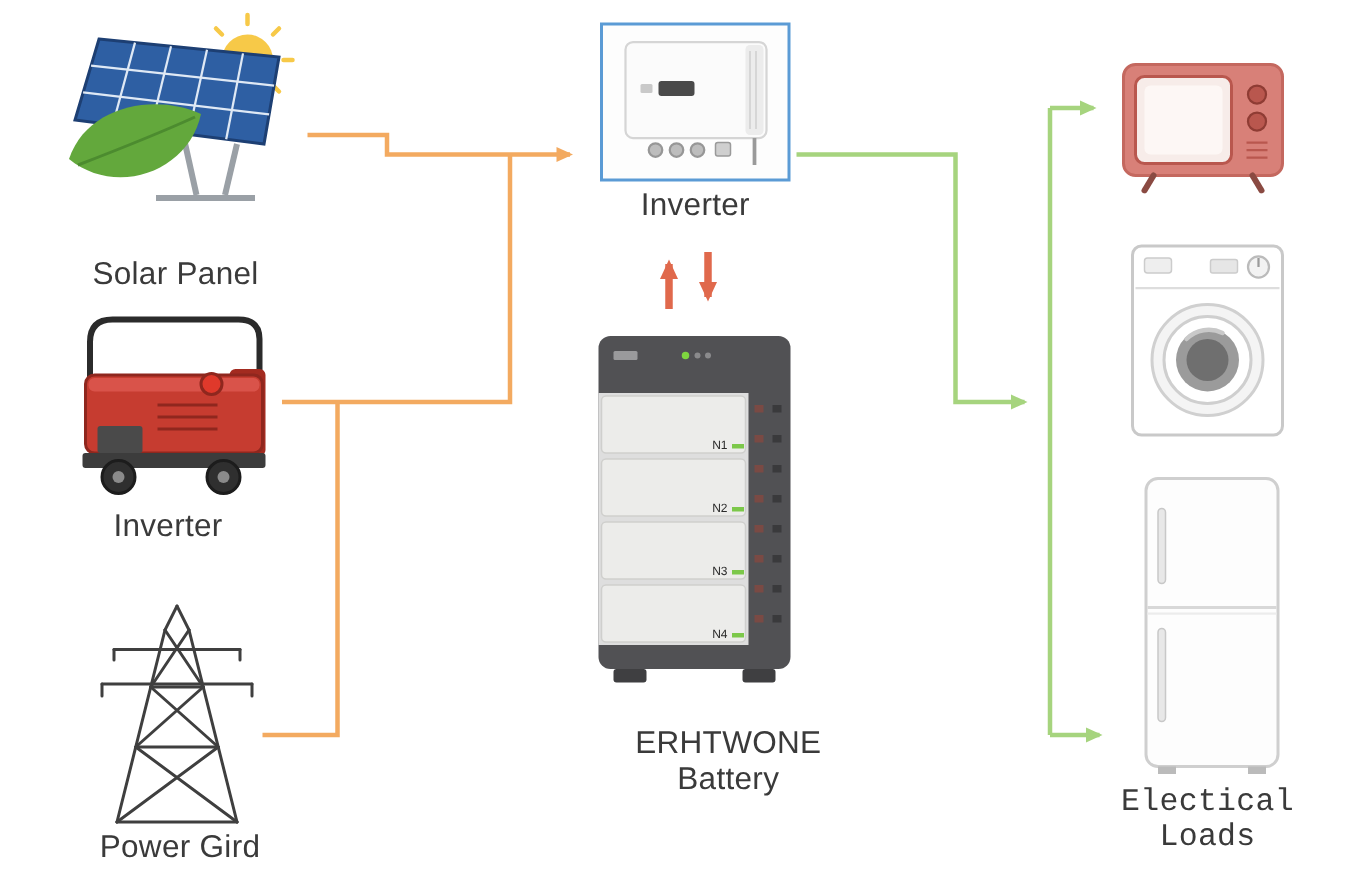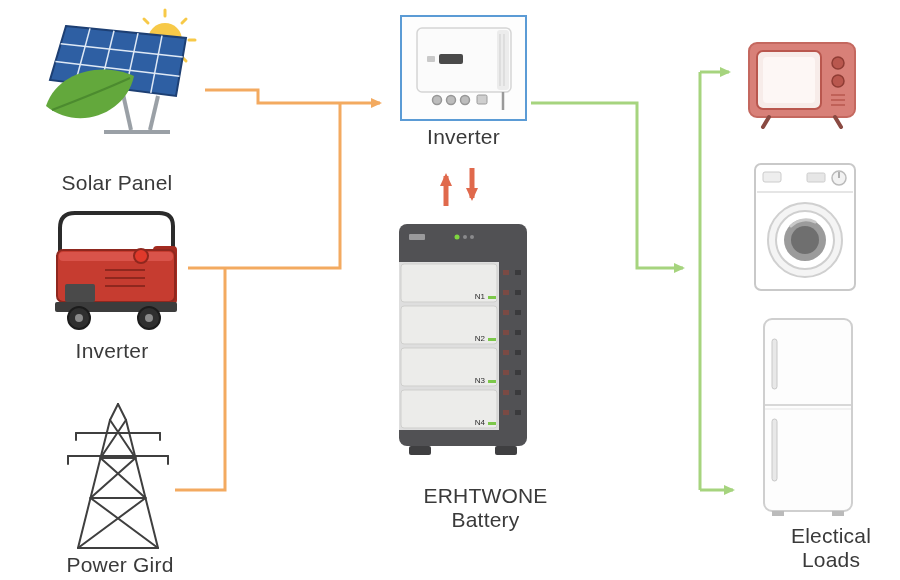--- a/index.html
+++ b/index.html
@@ -243,15 +243,15 @@
     <rect x="2" y="2" width="88" height="192" rx="8" fill="#fdfdfd" stroke="#cfcfcf" stroke-width="2"></rect>
     <line x1="3" y1="88" x2="89" y2="88" stroke="#d8d8d8" stroke-width="2"></line>
     <line x1="3" y1="92" x2="89" y2="92" stroke="#ececec" stroke-width="1.5"></line>
     <g>
       <rect x="10" y="22" width="5" height="50" rx="2.5" fill="#e8e8e8" stroke="#c8c8c8"></rect>
       <rect x="10" y="102" width="5" height="62" rx="2.5" fill="#e8e8e8" stroke="#c8c8c8"></rect>
     </g>
     <rect x="10" y="194" width="12" height="5" fill="#bbbbbb"></rect>
     <rect x="70" y="194" width="12" height="5" fill="#bbbbbb"></rect>
   </svg>
-  <div class="label" style="left:766px;top:524px;width:130px;">Electical Loads</div>
+  <div class="label" style="left:740px;top:524px;width:130px;font-family:Liberation Mono, monospace;">Electical Loads</div>
 
 </div>
 
 </body></html>

